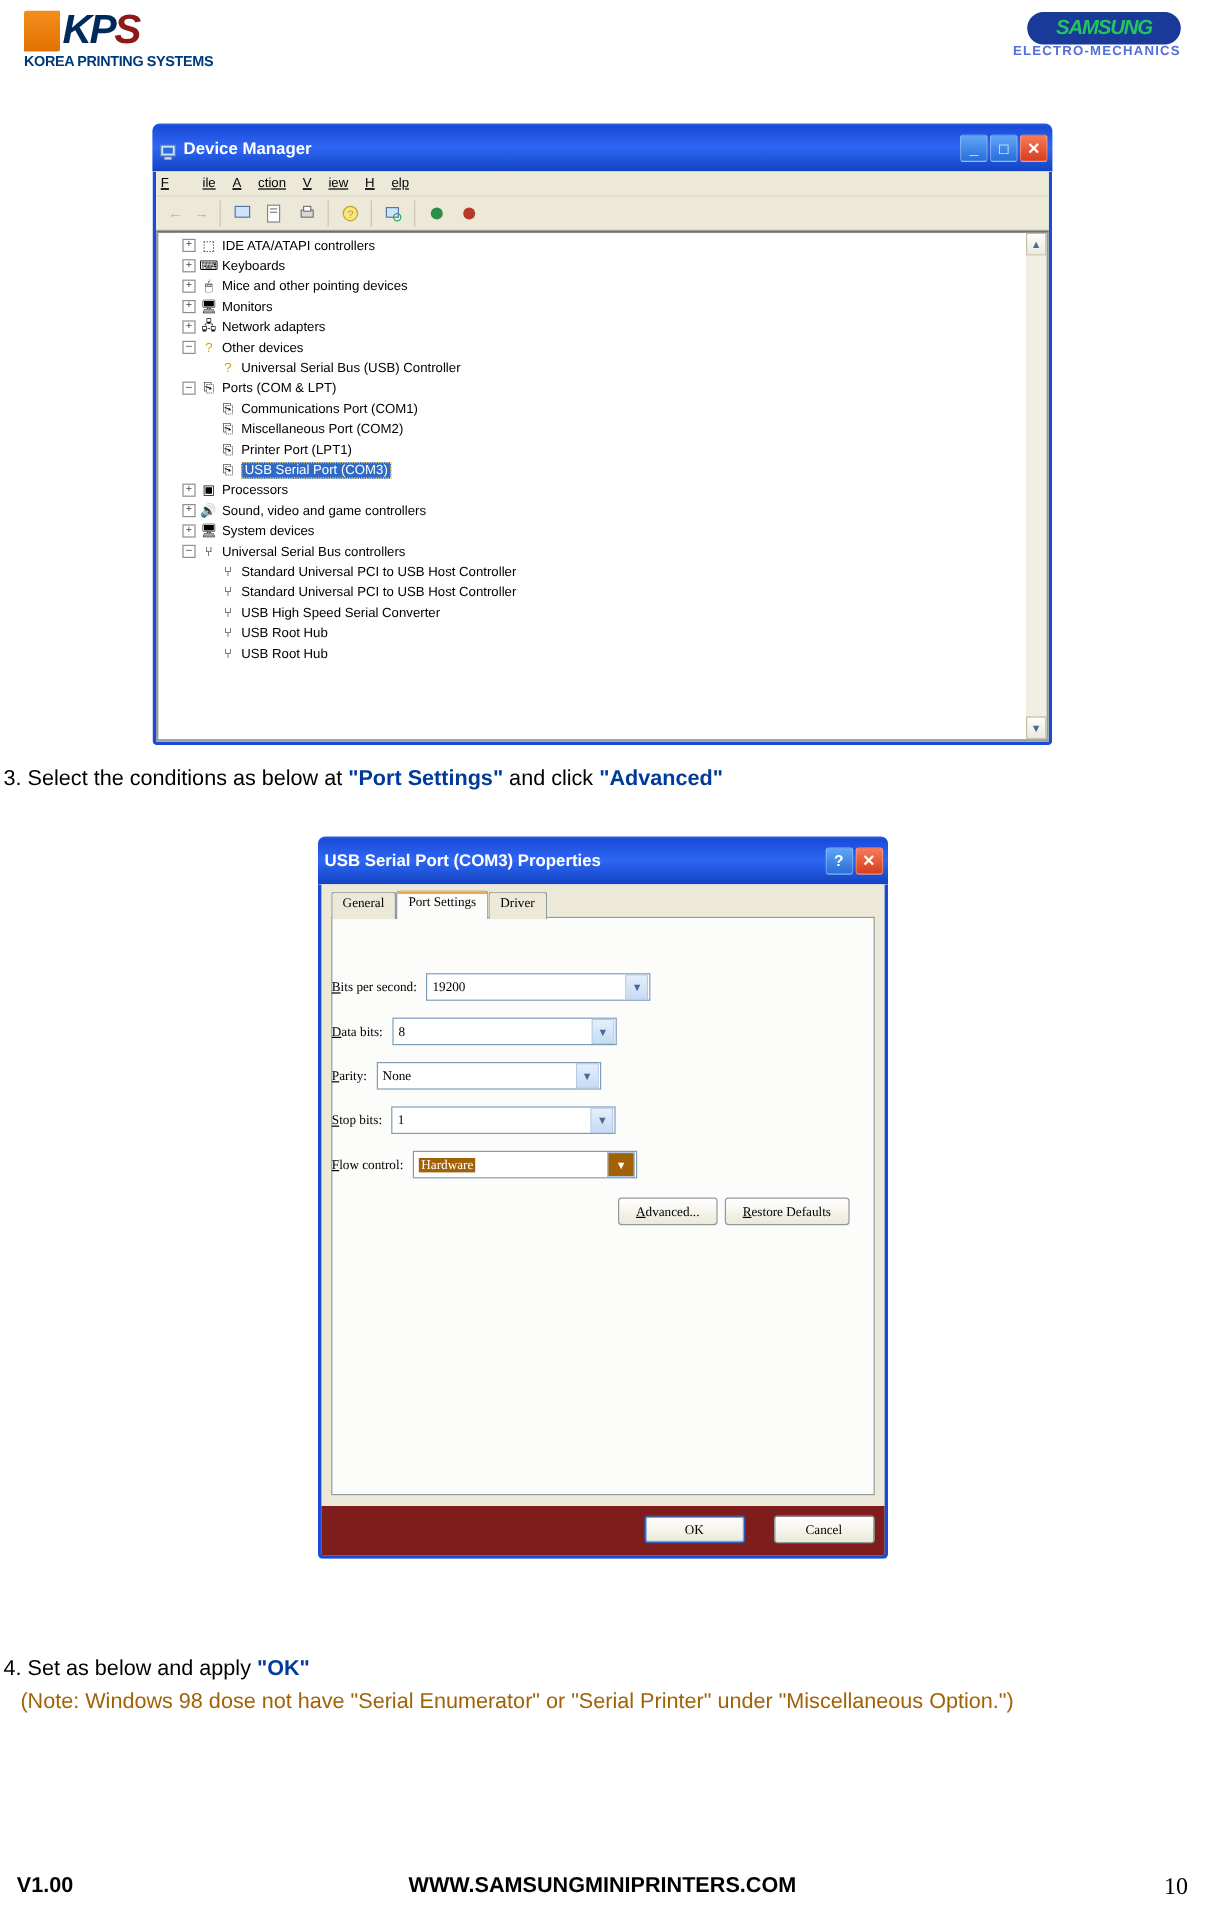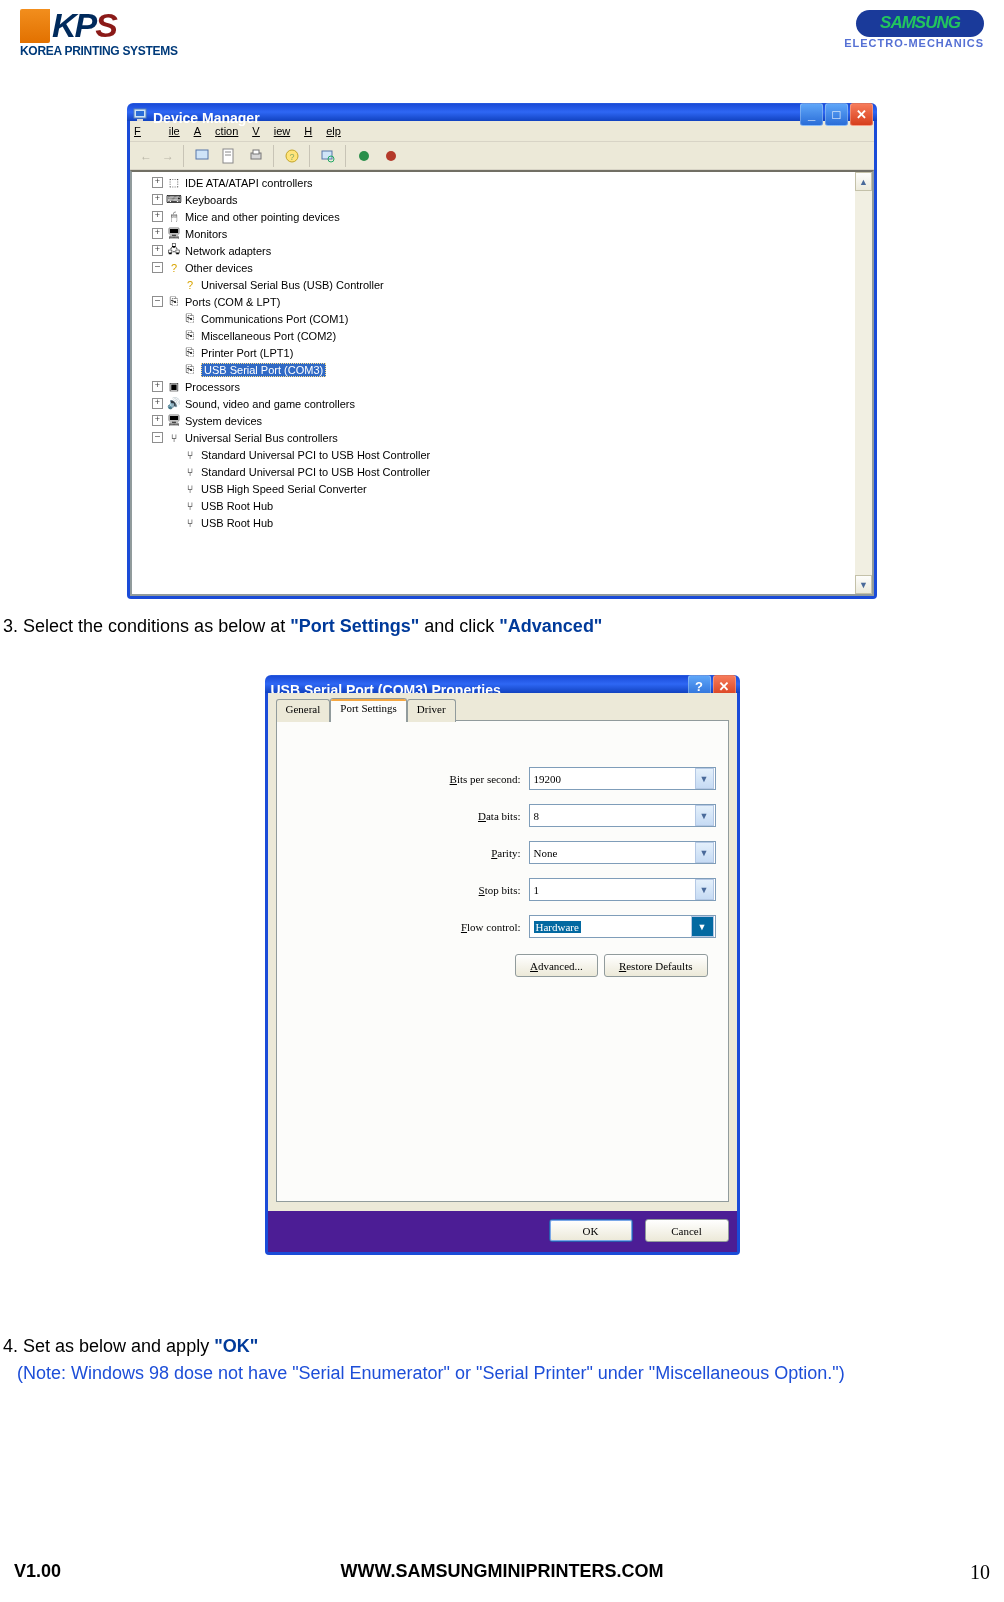--- a/index.html
+++ b/index.html
@@ -10,21 +10,21 @@
   .kps-shape{width:30px;height:34px;background:linear-gradient(#f28e1d,#e27100);border-radius:2px 0 2px 0;margin-right:2px;}
   .kps-txt{font:italic 800 34px Arial,Helvetica,sans-serif;color:#002a5c;letter-spacing:-2px;display:flex;}
   .kps-k{color:#002a5c;}
   .kps-p{color:#002a5c;}
   .kps-s{color:#8b1a18;}
   .kps-sub{font:bold 12px Arial;color:#003a7a;letter-spacing:-0.3px;margin-top:-1px;}
   .samsung{display:flex;flex-direction:column;align-items:flex-end;padding-top:4px;}
   .samsung-pill{background:#1a3a9a;color:#22c55e;font:italic 800 17px Arial;padding:3px 24px 4px;border-radius:14px;letter-spacing:-1px;}
   .samsung-sub{font:bold 11px Arial;color:#5570d4;letter-spacing:1px;white-space:nowrap;}
   
-  .win-blue-title{background:linear-gradient(#2d62e3 0%,#1a4bd8 6%,#2e67f4 50%,#1142c0 100%);color:#fff;font:bold 14px Tahoma,Arial;height:18px;line-height:31px;padding-left:6px;border-radius:6px 6px 0 0;display:flex;align-items:flex-start;}
+  .win-blue-title{background:linear-gradient(#2d62e3 0%,#1a4bd8 6%,#2e67f4 50%,#1142c0 100%);color:#fff;font:bold 14px Tahoma,Arial;height:40px;line-height:31px;padding-left:6px;border-radius:6px 6px 0 0;display:flex;align-items:center;}
   .win-blue-title .icon{width:16px;height:16px;display:inline-block;margin-right:4px;}
   .win-blue-title .spring{flex:1;}
   .title-btn{width:21px;height:21px;margin:0 1px;border-radius:3px;display:inline-flex;align-items:center;justify-content:center;font:bold 13px Arial;color:#fff;}
   .btn-min{background:linear-gradient(#5fa6f8,#2a6dd8);border:1px solid #fff4;}
   .btn-max{background:linear-gradient(#5fa6f8,#2a6dd8);border:1px solid #fff4;}
   .btn-close{background:linear-gradient(#f77b5a,#d63e1c);border:1px solid #fff4;}
   .btn-help{background:linear-gradient(#5fa6f8,#2a6dd8);border:1px solid #fff4;font:bold 13px Arial;}
   .btn-close-only{margin-right:4px;}
   
   .menubar{background:#ece9d8;border-bottom:1px solid #d8d4c6;font:11px Tahoma,Arial;height:20px;display:flex;align-items:center;padding:0 4px;}
@@ -49,39 +49,39 @@
   .scroll-v{position:absolute;right:0;top:0;bottom:0;width:17px;background:#f1efe2;display:flex;flex-direction:column;}
   .scroll-btn{height:17px;background:linear-gradient(#fdfdfb,#eceadb);border:1px solid #c4c1a9;display:flex;align-items:center;justify-content:center;font:9px Arial;color:#4a6a9a;}
   .scroll-track{flex:1;background:#f1efe2;}
   
   .win-frame{border:3px solid #1a4bd8;border-top:none;border-radius:0 0 4px 4px;background:#ece9d8;}
   
   .dm{width:750px;margin:45px auto 0;}
   
   .instr{font:18px Arial;color:#000;padding:17px 0 0 3px;}
   .instr .blue{color:#003a9a;font-weight:bold;}
-  .note{font:18px Arial;color:#1d4ed8;padding:6px 0 0 17px;}
+  .note{font:18px Arial;color:#a16207;padding:6px 0 0 17px;}
   
   .prop{width:475px;margin:38px auto 0;}
   .prop-body{background:#ece9d8;height:512px;position:relative;padding:6px 8px 0;}
   .tabs{display:flex;height:22px;position:relative;z-index:2;}
   .tab{font:11px Tahoma;background:#ece9d8;border:1px solid #919b9c;border-bottom:none;border-radius:3px 3px 0 0;padding:3px 9px 0;height:19px;}
   .tab.active{background:#fcfcfa;border-color:#919b9c;position:relative;height:20px;margin-top:-1px;z-index:3;}
   .tab-orange{position:absolute;left:0;right:0;top:0;height:2px;background:#f5a742;border-radius:2px 2px 0 0;}
   .tab-pane{border:1px solid #919b9c;background:#fcfcfa;height:440px;margin-top:-1px;padding-top:40px;}
-  .prop-row{display:flex;align-items:center;justify-content:flex-end;margin:6px 12px 14px 0;}
+  .prop-row{display:flex;align-items:center;margin:6px 12px 14px 0;}
   .prop-label{font:11px Tahoma;color:#000;margin-right:8px;}
   .prop-label .ul{text-decoration:underline;}
   .prop-input{width:177px;height:21px;background:#fff;border:1px solid #7f9db9;font:11px Tahoma;padding:0 4px;display:flex;align-items:center;justify-content:space-between;}
-  .prop-input.sel-hl span{background:#0369a1;color:#fff;padding:0 2px;}
+  .prop-input.sel-hl span{background:#a16207;color:#fff;padding:0 2px;}
   .dd-btn{width:17px;height:19px;margin:-1px -3px -1px 0;background:linear-gradient(#e4f0fb,#c6dbf4);border:1px solid #b4c8e4;display:flex;align-items:center;justify-content:center;color:#4a6a9a;font:9px Arial;}
   .prop-btnrow{display:flex;justify-content:flex-end;margin:16px 20px 0 0;gap:6px;}
   .xp-btn{height:23px;padding:0 14px;font:11px Tahoma;background:linear-gradient(#fff,#ece9d8);border:1px solid #919b9c;border-radius:3px;display:inline-flex;align-items:center;justify-content:center;color:#000;}
   .xp-btn .ul{text-decoration:underline;}
-  .dlg-footer{display:flex;justify-content:flex-end;gap:12px;padding:8px 8px 10px 0;background:#4c1d95;}
+  .dlg-footer{display:flex;justify-content:flex-end;gap:24px;padding:8px 8px 10px 0;background:#7f1d1d;}
   
   .page-footer{position:absolute;left:0;right:0;bottom:18px;display:flex;justify-content:space-between;font:bold 18px Arial;padding:0 14px;}
   .page-footer .center{position:absolute;left:0;right:0;text-align:center;font-weight:bold;}
   .page-footer .num{font:20px "Times New Roman",serif;font-weight:normal;}
 </style>
 </head>
 <body>
 
 <div class="page-header">
   <div class="kps-logo">

